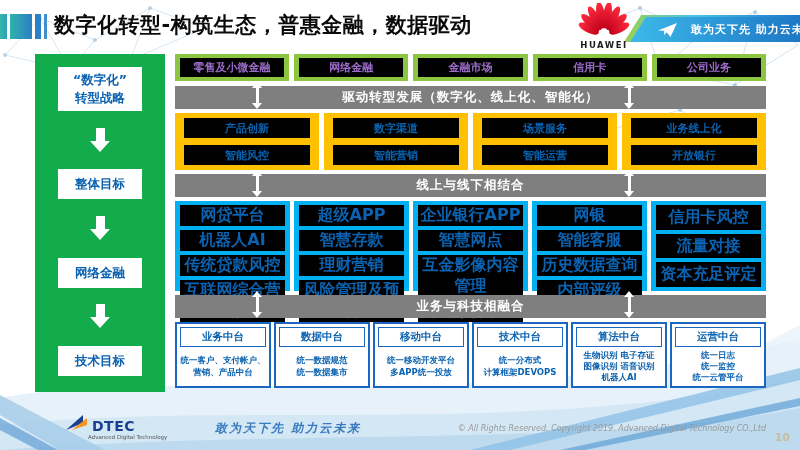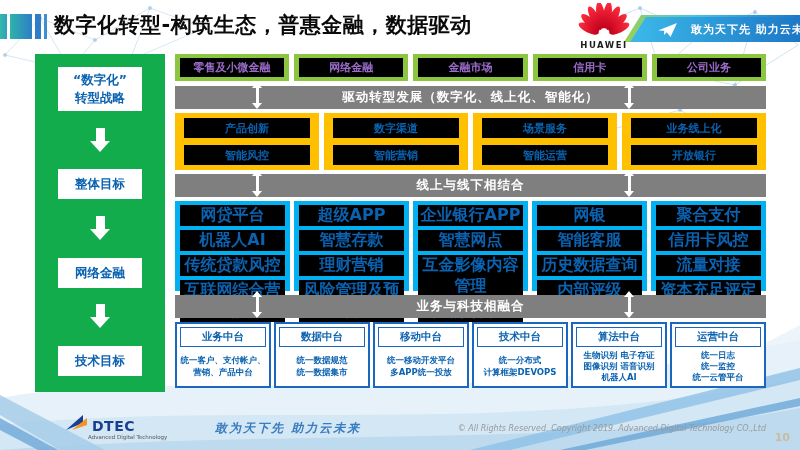--- a/index.html
+++ b/index.html
@@ -280,21 +280,20 @@
       <div class="wbox">互金影像内容管理</div>
       <div class="wbox">诉讼案件管理</div>
     </div>
     <div class="bcol">
       <div class="wbox">网银</div>
       <div class="wbox">智能客服</div>
       <div class="wbox">历史数据查询</div>
       <div class="wbox">内部评级</div>
     </div>
     <div class="bcol">
-      <div class="wbox">聚合支付</div>
       <div class="wbox">信用卡风控</div>
       <div class="wbox">流量对接</div>
       <div class="wbox">资本充足评定</div>
     </div>
   </div>
 
   <div class="band mt">
     <span class="ud l">
         <i></i>
       </span>

